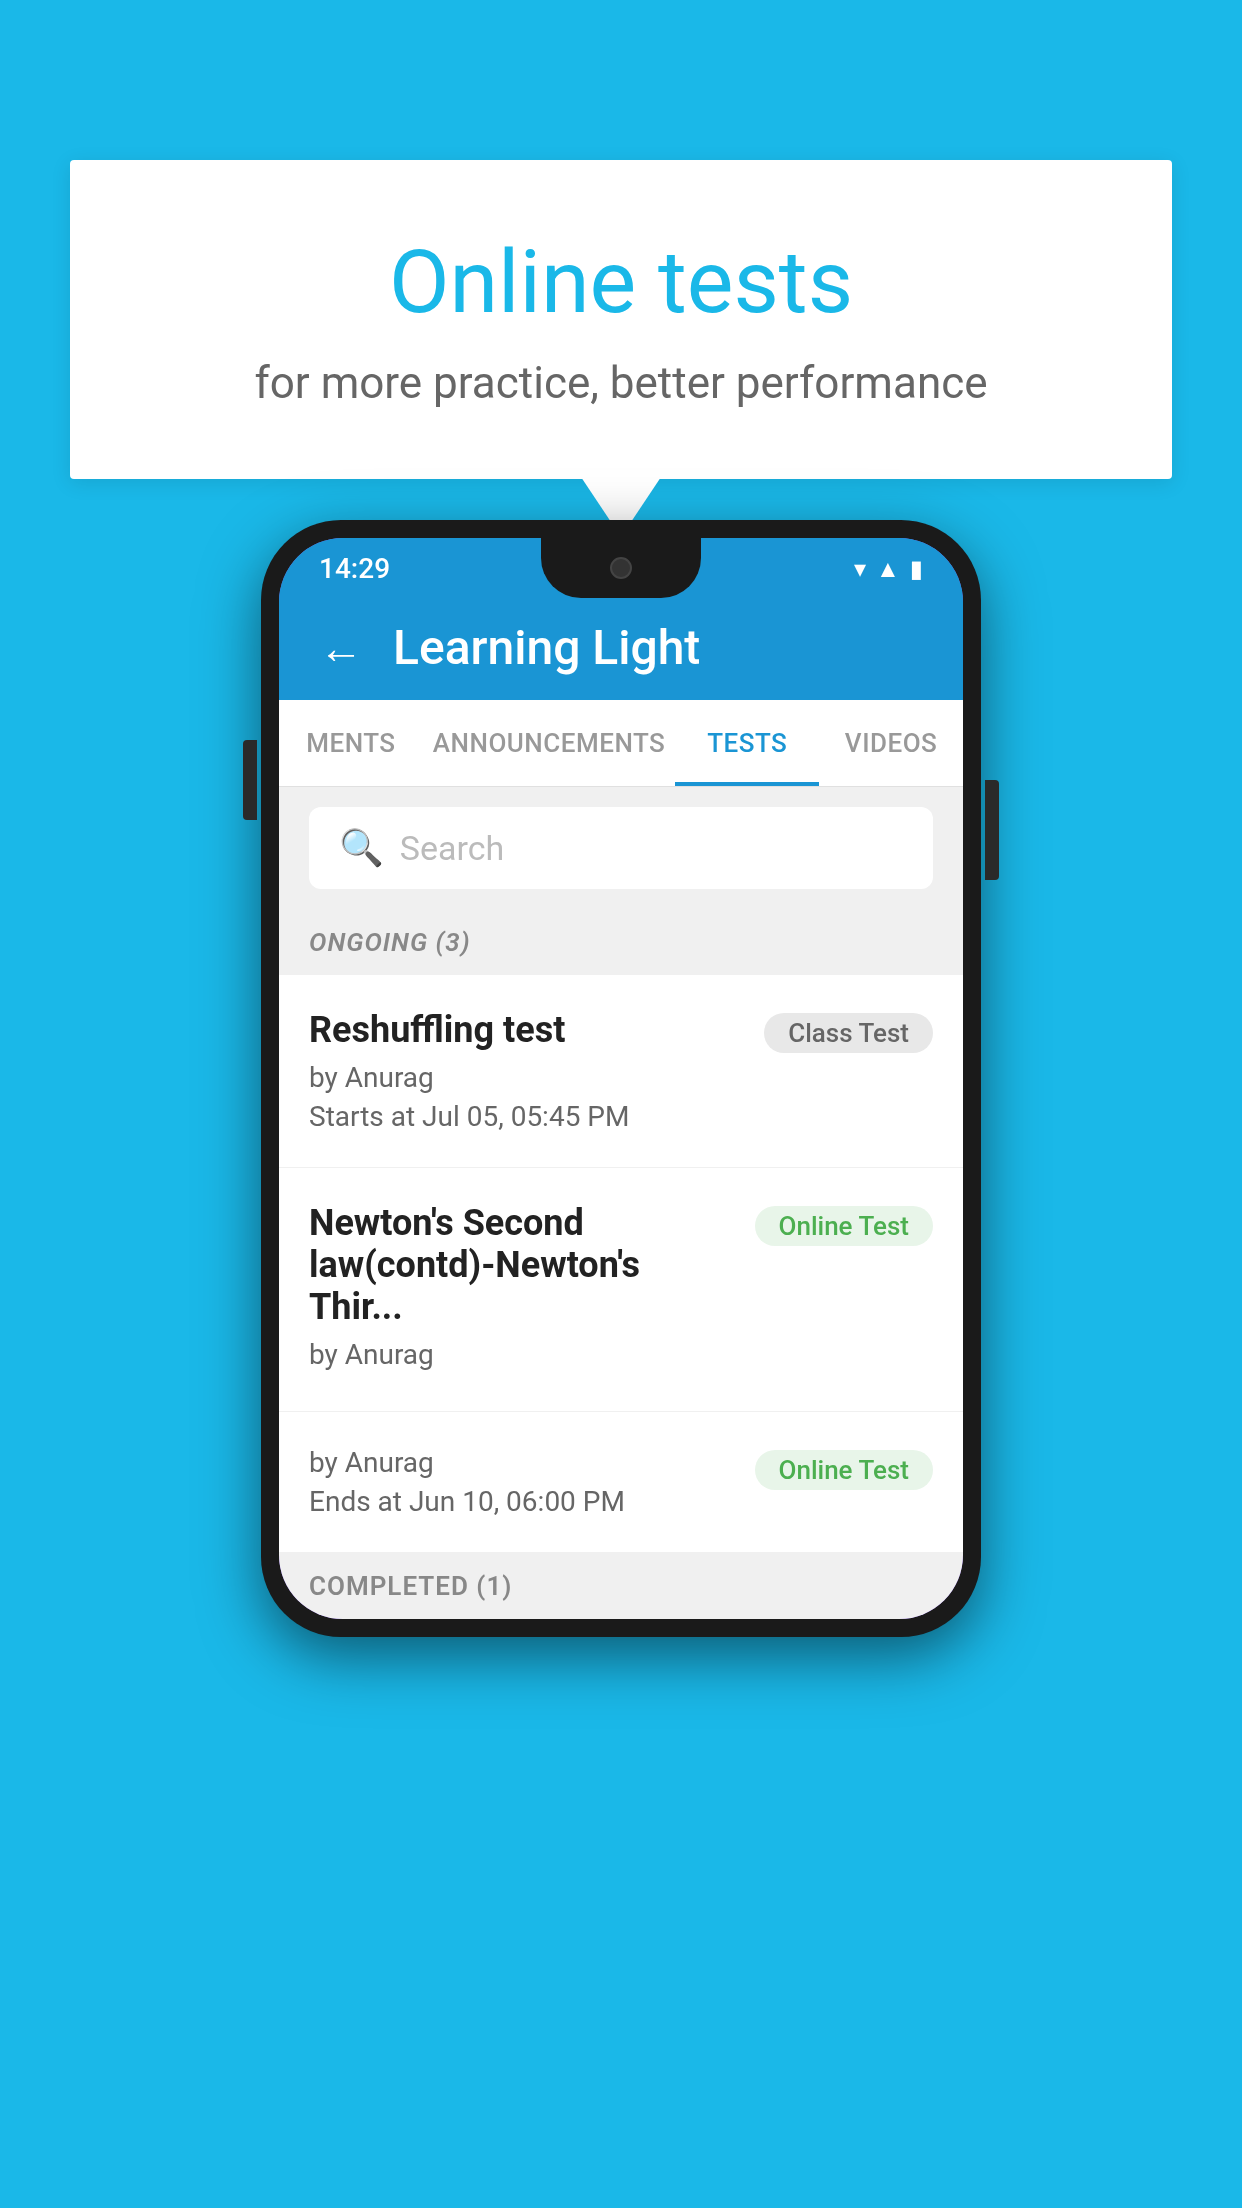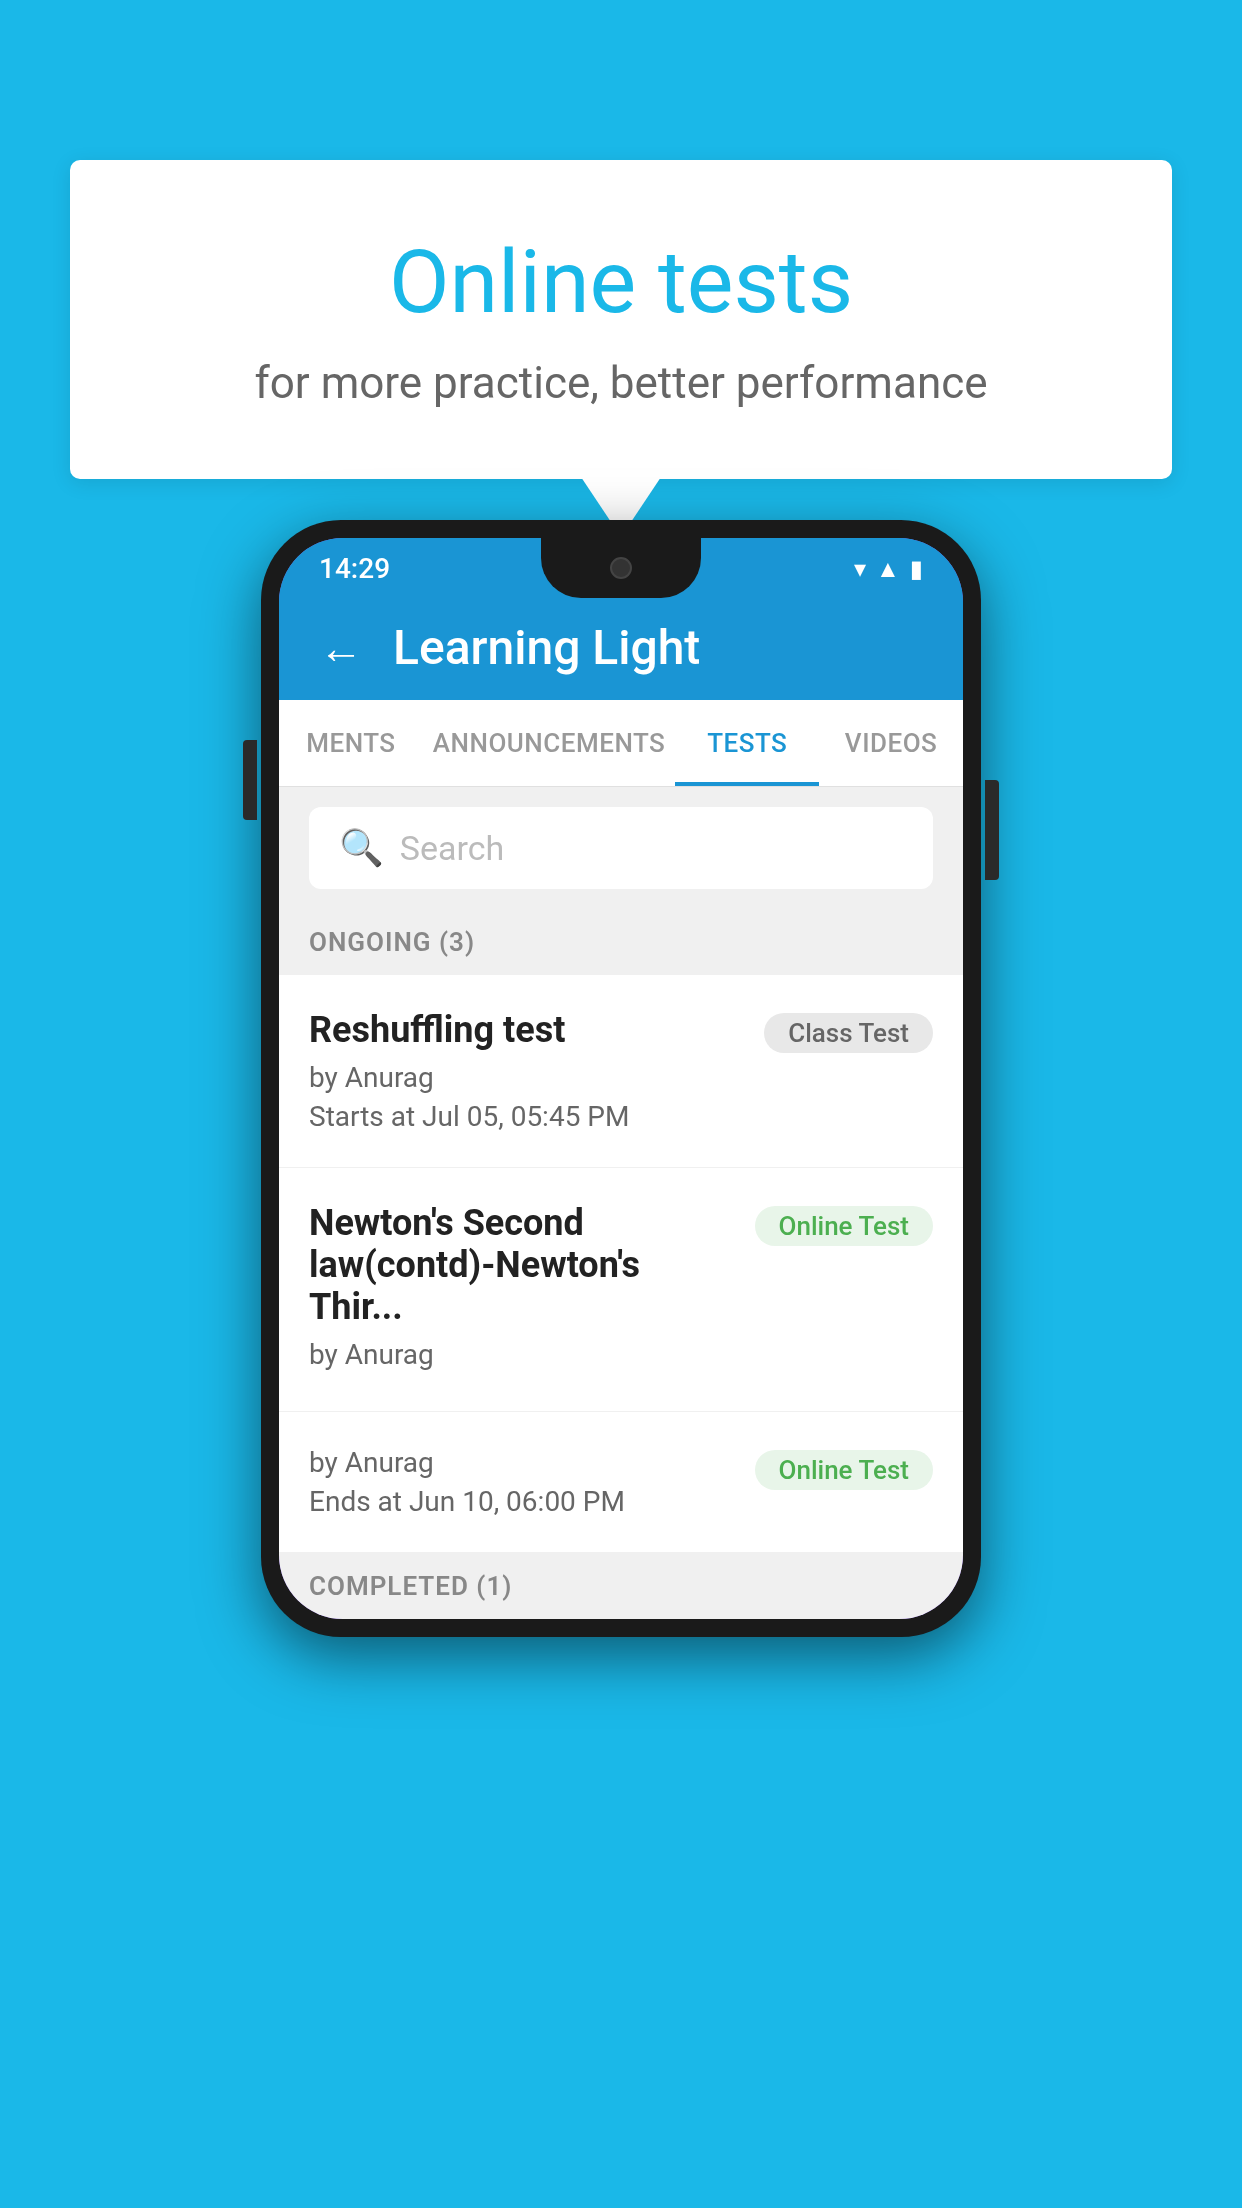--- a/index.html
+++ b/index.html
@@ -19,21 +19,21 @@
       top: 160px;
       left: 70px;
       right: 70px;
       display: flex;
       flex-direction: column;
       align-items: center;
     }
 
     .speech-bubble {
       background: white;
-      border-radius: 10px;
+      border-radius: 4px;
       padding: 70px 80px;
       text-align: center;
       width: 100%;
       box-shadow: 0 4px 20px rgba(0,0,0,0.1);
     }
 
     .speech-bubble-title {
       font-size: 88px;
       color: #1ab8e8;
       font-weight: 400;
@@ -235,20 +235,21 @@
     .section-header {
       background: #f0f0f0;
       padding: 18px 30px;
     }
 
     .section-label {
       color: #888;
       font-size: 26px;
       font-weight: 600;
       letter-spacing: 1px;
+      font-style: italic;
     }
 
     
     .tests-list {
       background: white;
     }
 
     .test-item {
       padding: 34px 30px;
       border-bottom: 1px solid #f0f0f0;

